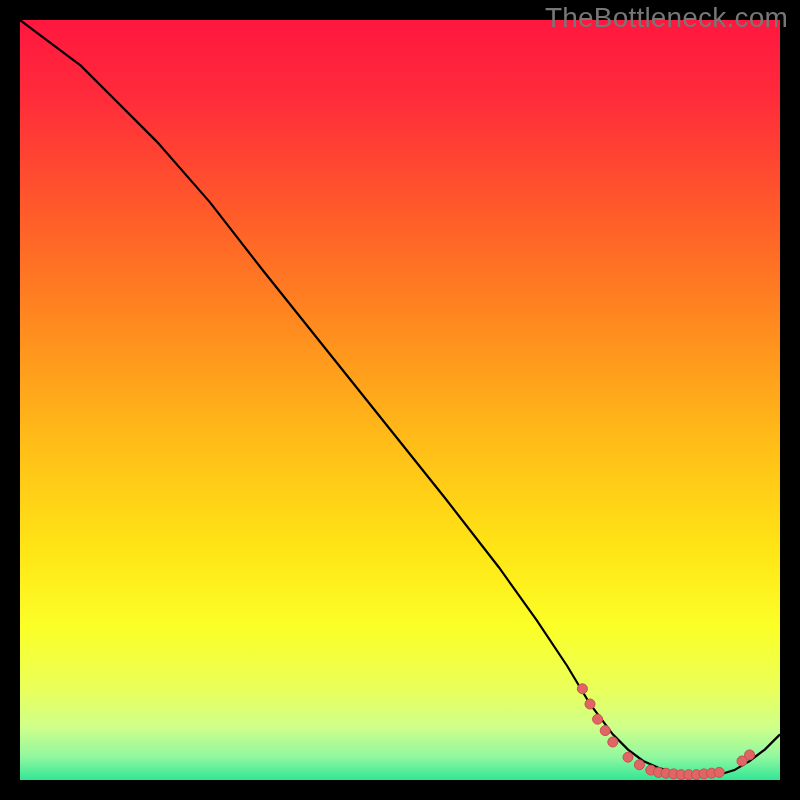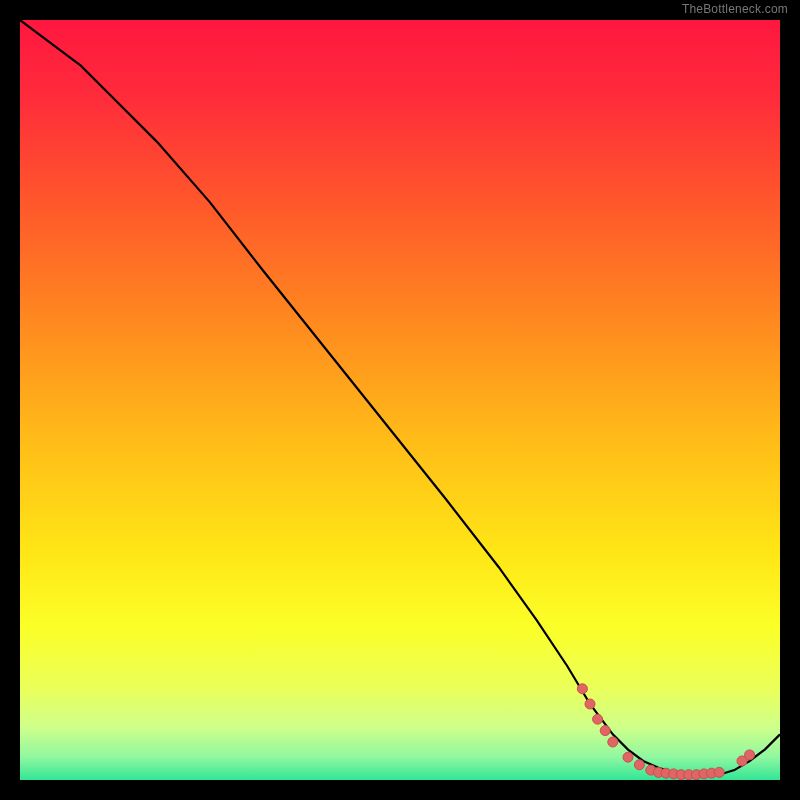--- a/index.html
+++ b/index.html
@@ -22,21 +22,21 @@
     left: 20px;
     top: 20px;
     width: 760px;
     height: 760px;
   }
   .watermark {
     position: absolute;
     top: 2px;
     right: 12px;
     color: #777;
-    font-size: 12px;
+    font-size: 28px;
     font-weight: 500;
     letter-spacing: 0.2px;
     user-select: none;
   }
 </style>
 </head>
 <body>
 <div class="frame">
 
   <svg class="plot" viewBox="0 0 760 760">

